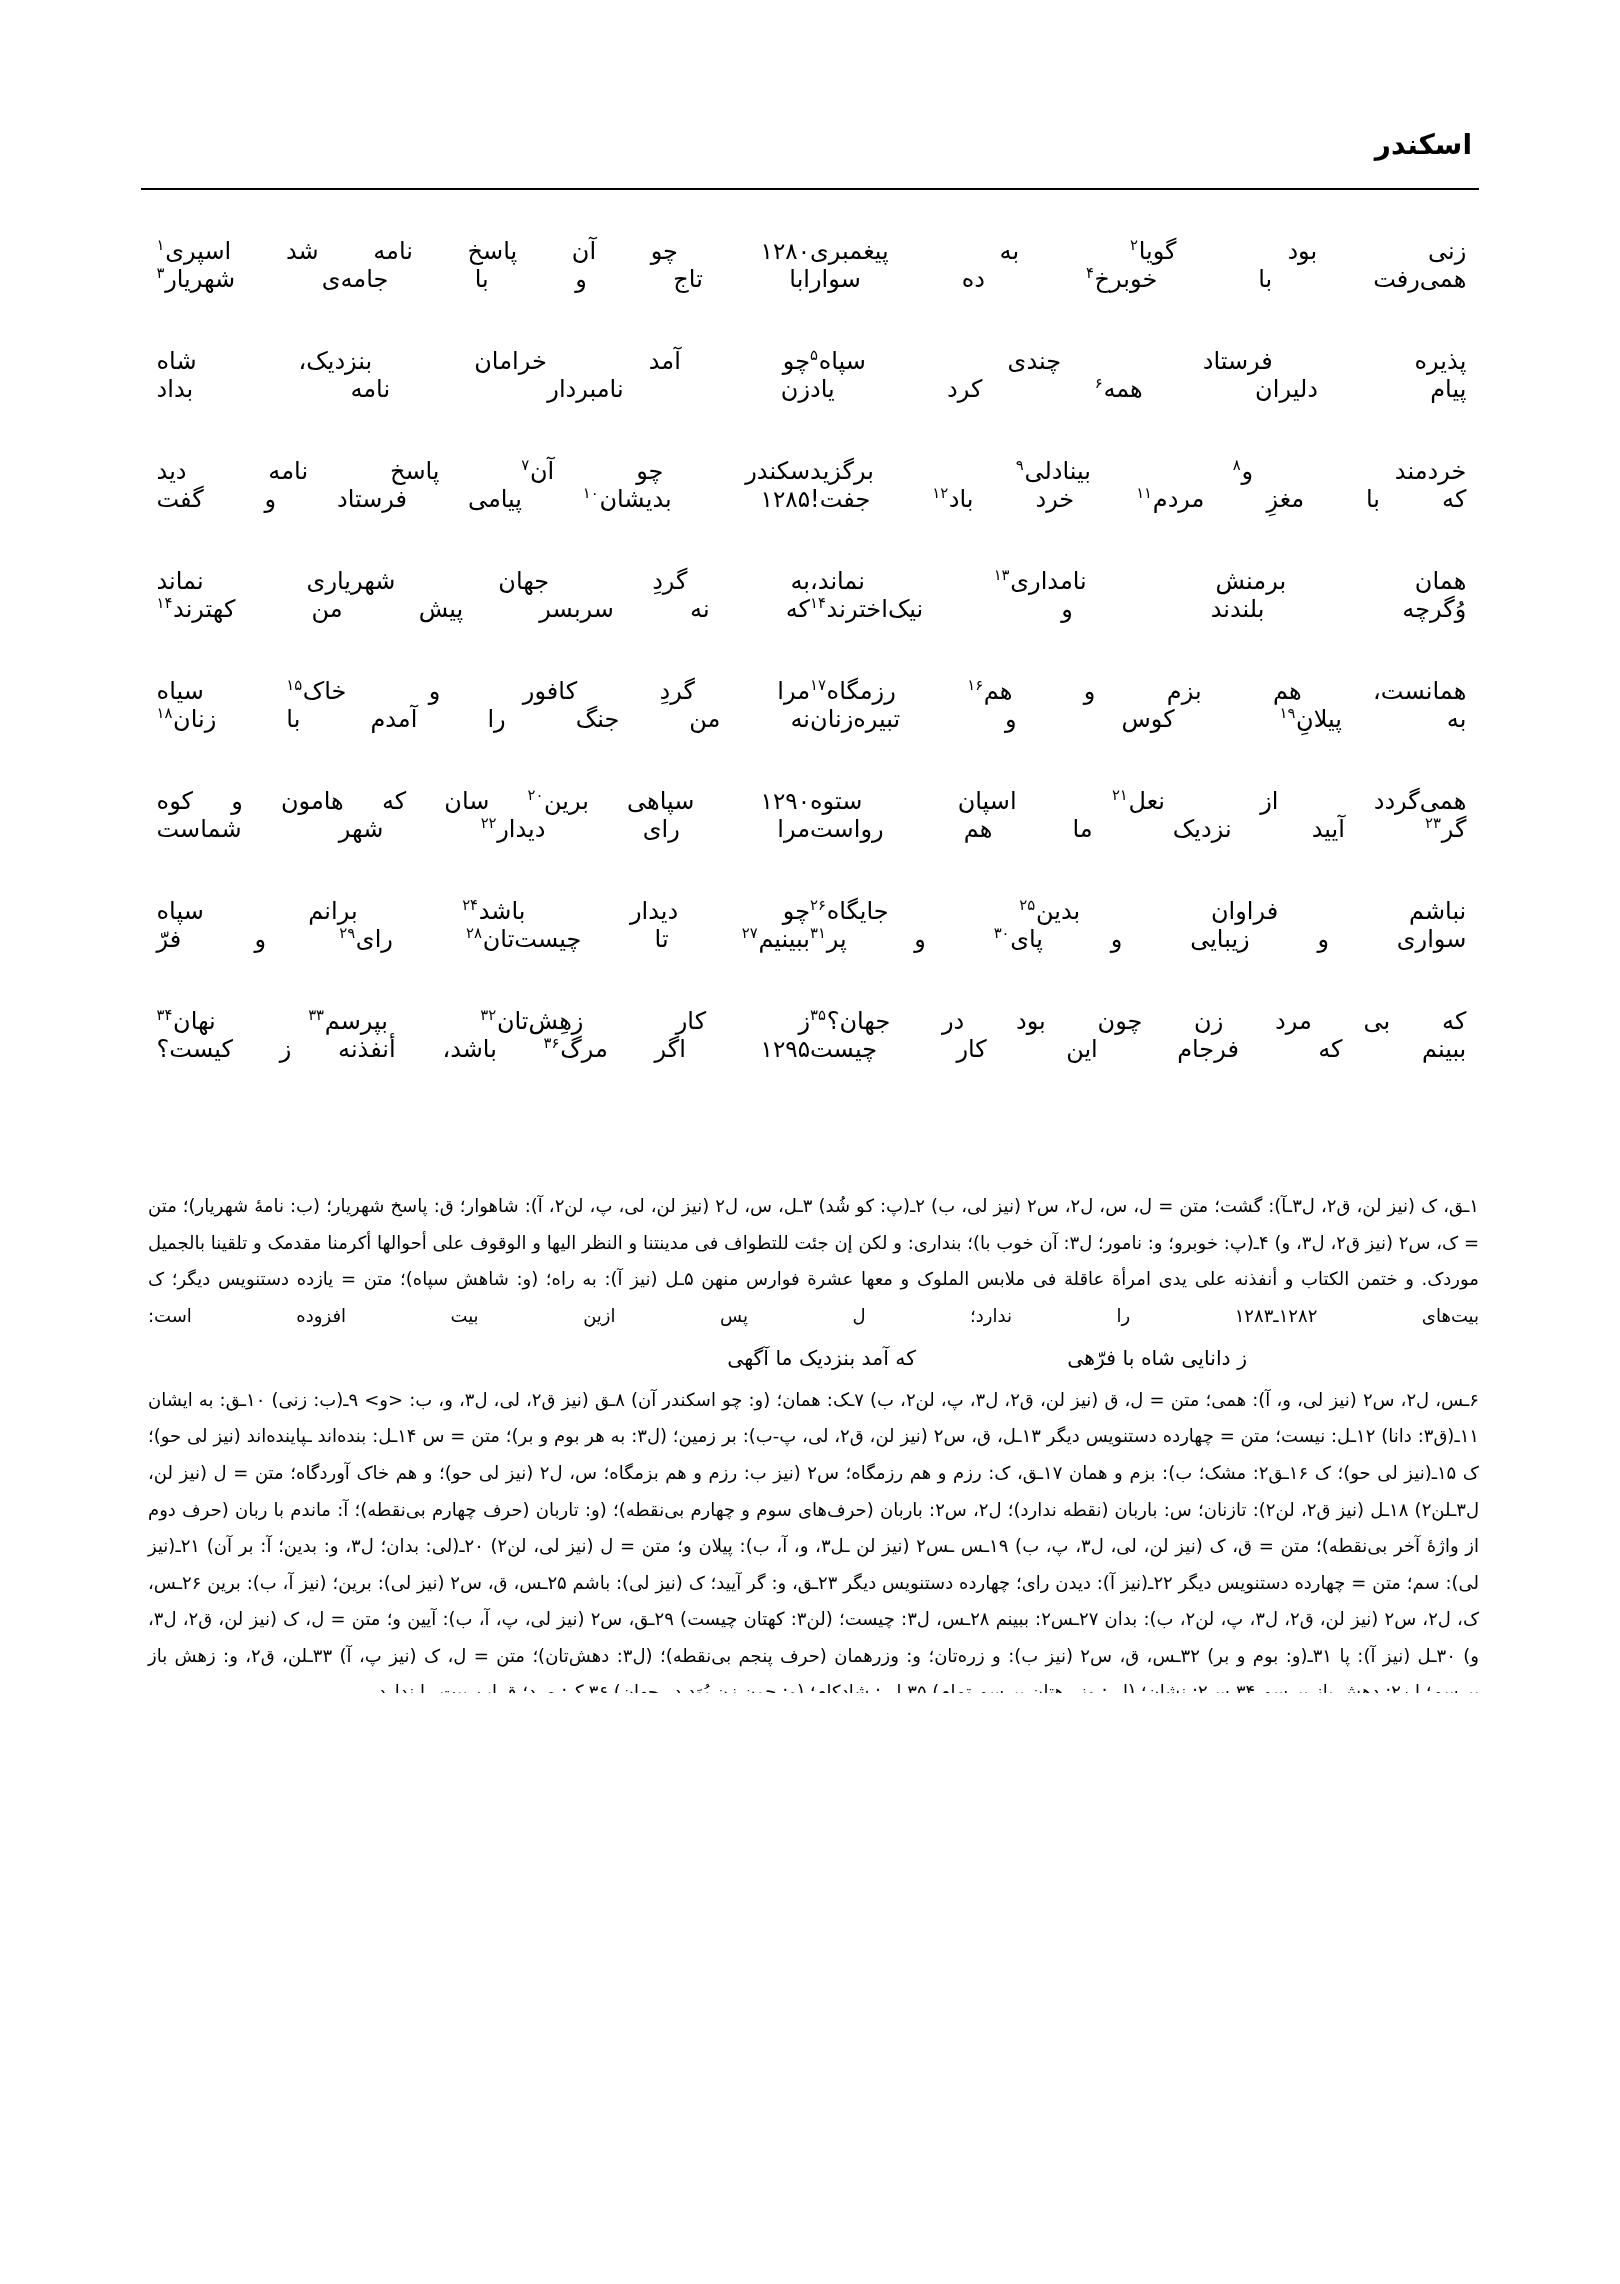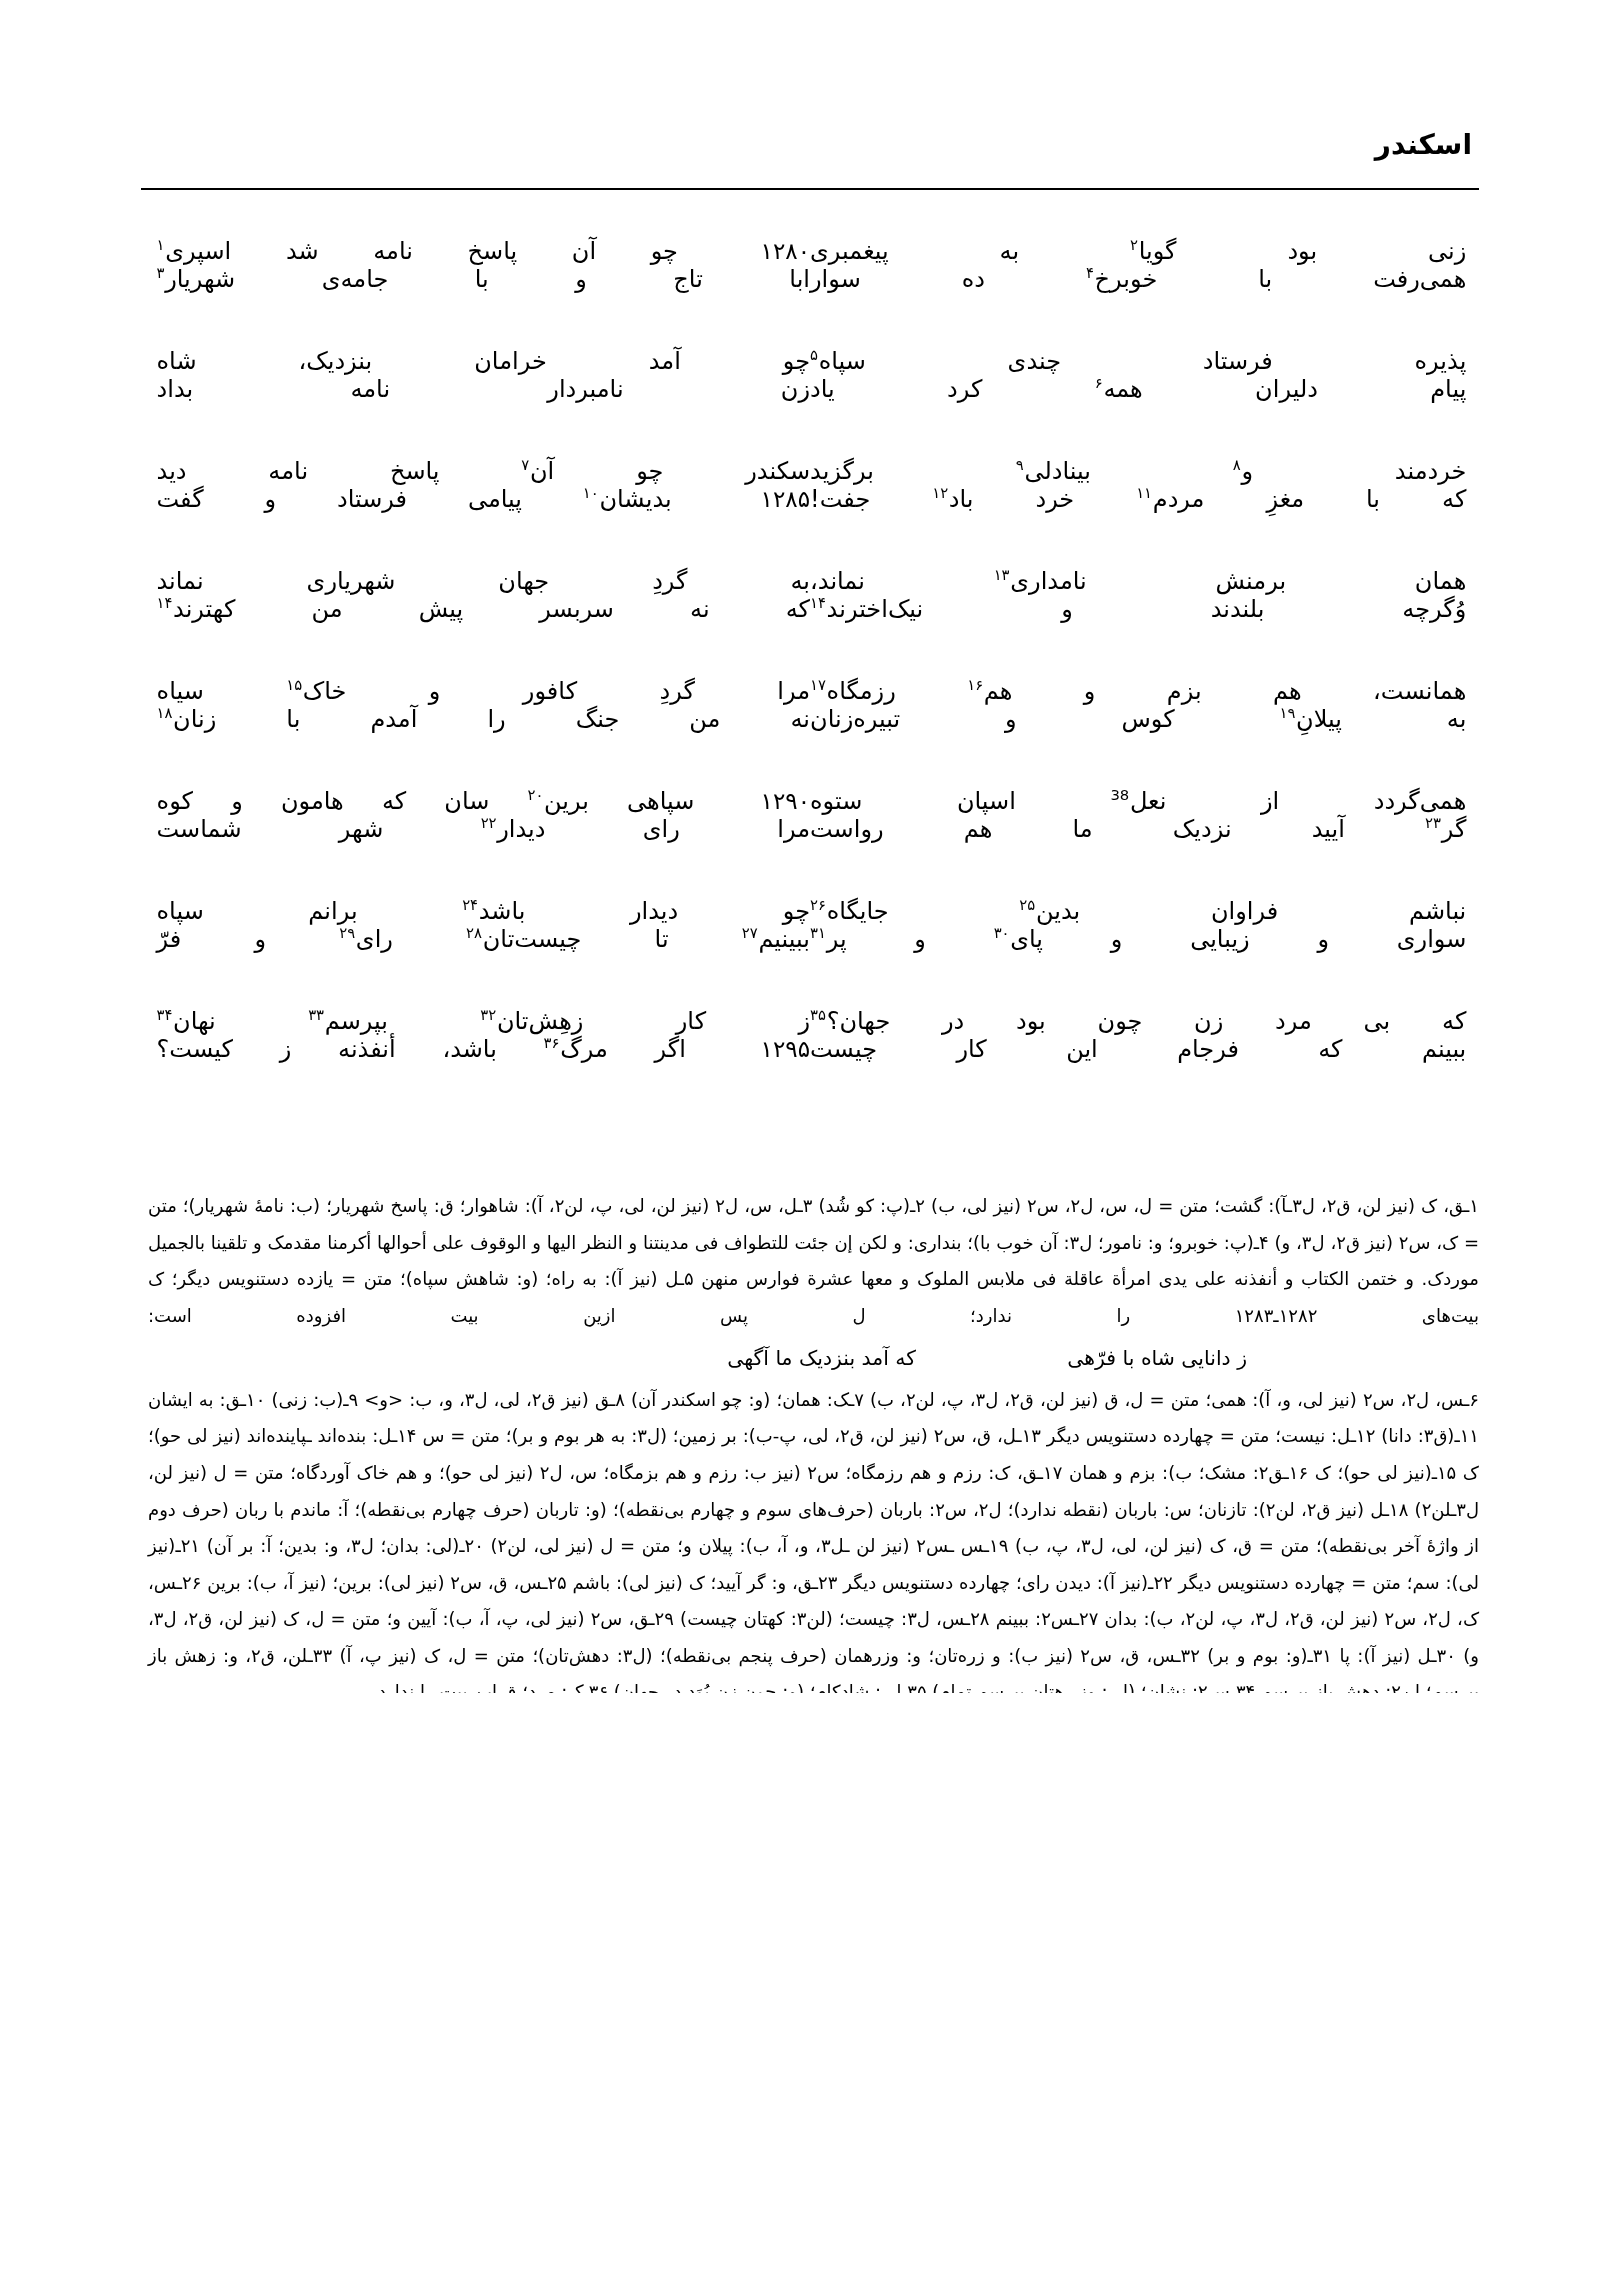--- a/index.html
+++ b/index.html
@@ -223,21 +223,21 @@
               <span class="w">پیلانِ<sup class="note">۱۹</sup></span>
               <span class="w">کوس</span>
               <span class="w">و</span>
               <span class="w">تبیره‌زنان</span>
             </div>
           </div>
           <div class="couplet">
             <div class="hemistich h1">
               <span class="w">همی‌گردد</span>
               <span class="w">از</span>
-              <span class="w">نعل<sup class="note">38</sup></span>
+              <span class="w">نعل<sup class="note">۲۱</sup></span>
               <span class="w">اسپان</span>
               <span class="w">ستوه</span>
             </div>
             <div class="hemistich h2">
               <span class="w">گر<sup class="note">۲۳</sup></span>
               <span class="w">آیید</span>
               <span class="w">نزدیک</span>
               <span class="w">ما</span>
               <span class="w">هم</span>
               <span class="w">رواست</span>

